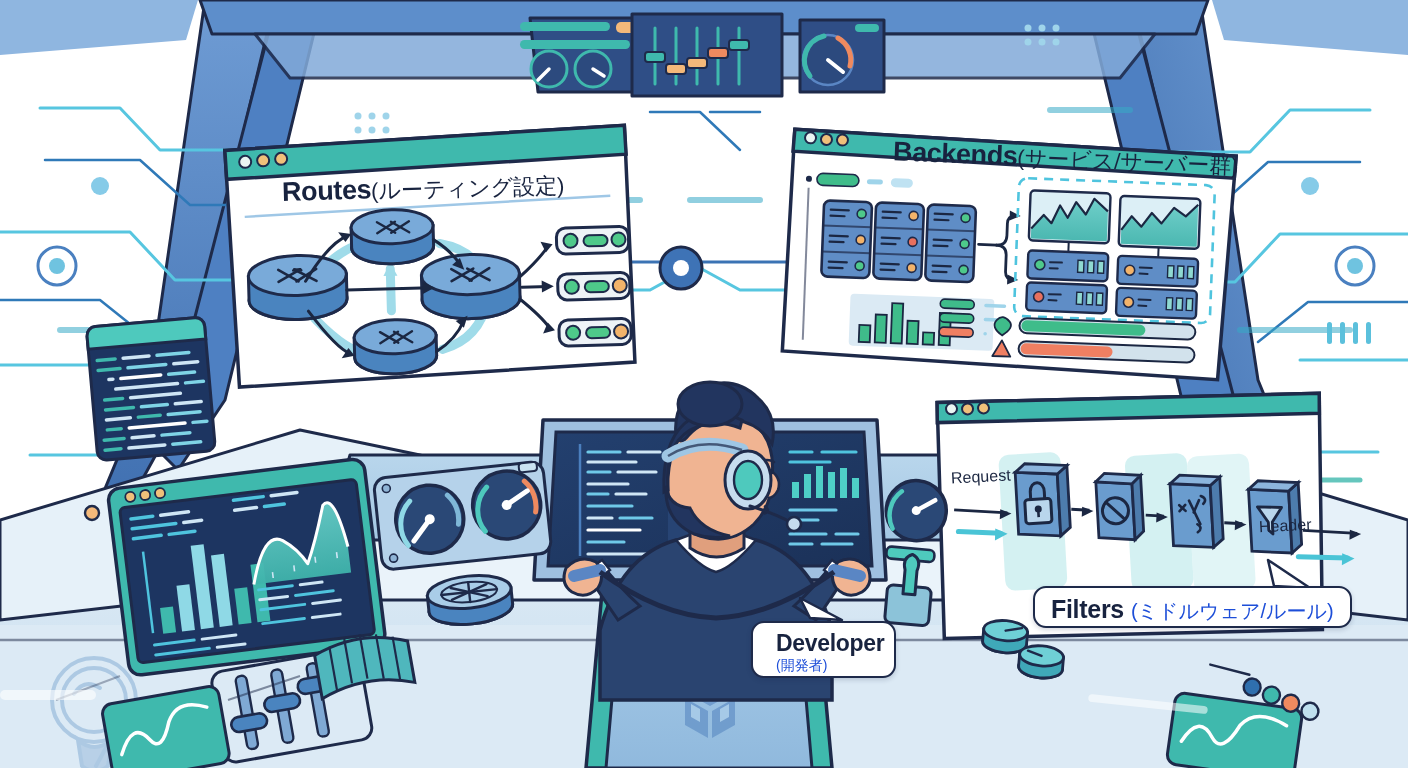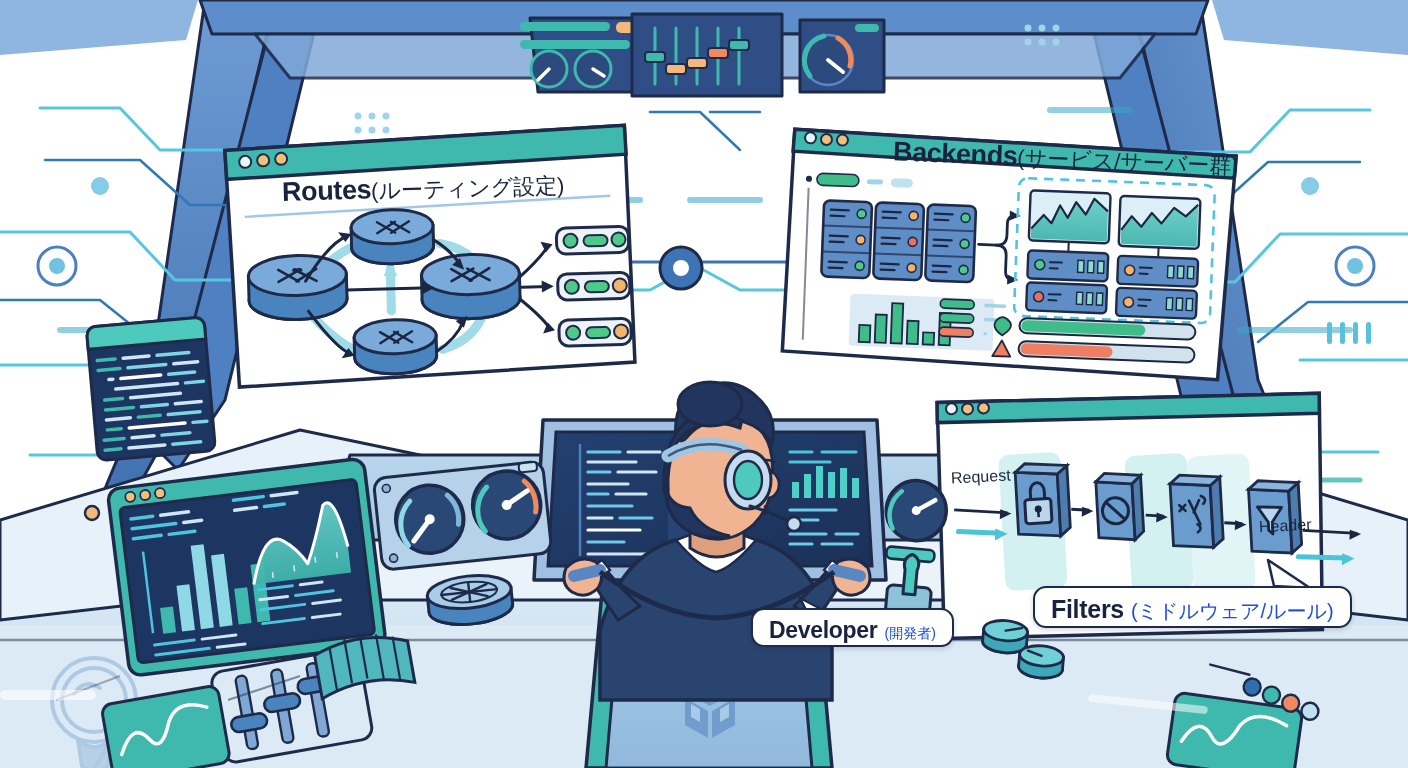--- a/index.html
+++ b/index.html
@@ -5,21 +5,21 @@
 <style>
   html,body{margin:0;padding:0;background:#fff;}
   body{font-family:"Liberation Sans","DejaVu Sans",sans-serif;}
   #stage{position:relative;width:1408px;height:768px;overflow:hidden;background:#ffffff;}
   #stage svg.layer{position:absolute;left:0;top:0;width:1408px;height:768px;}
   .lbl{position:absolute;background:#ffffff;border:2.5px solid #1e2a4a;border-radius:13px;
        display:flex;align-items:baseline;padding:7px 16px 1px 16px;box-sizing:border-box;
        white-space:nowrap;box-shadow:0 2px 5px rgba(20,35,70,.18);}
   .lbl .en{font-weight:bold;color:#18233f;letter-spacing:-.3px;}
   .lbl .jp{color:#1d4ed8;margin-left:7px;}
-  #lbl-developer{left:751px;top:608px;}
+  #lbl-developer{left:751px;top:621px;flex-direction:column;}
   #lbl-developer .en{font-size:23px;}
   #lbl-developer .jp{font-size:14px;}
   #lbl-filters{left:1033px;top:586px;}
   #lbl-filters .en{font-size:25px;}
   #lbl-filters .jp{font-size:20px;}
   .panel-title{position:absolute;white-space:nowrap;color:#18233f;}
   .panel-title .en{font-weight:bold;letter-spacing:-.4px;}
   #title-routes{left:282px;top:173px;transform:rotate(-1.6deg);}
   #title-routes .en{font-size:27px;}
   #title-routes .jp{font-size:22px;}

